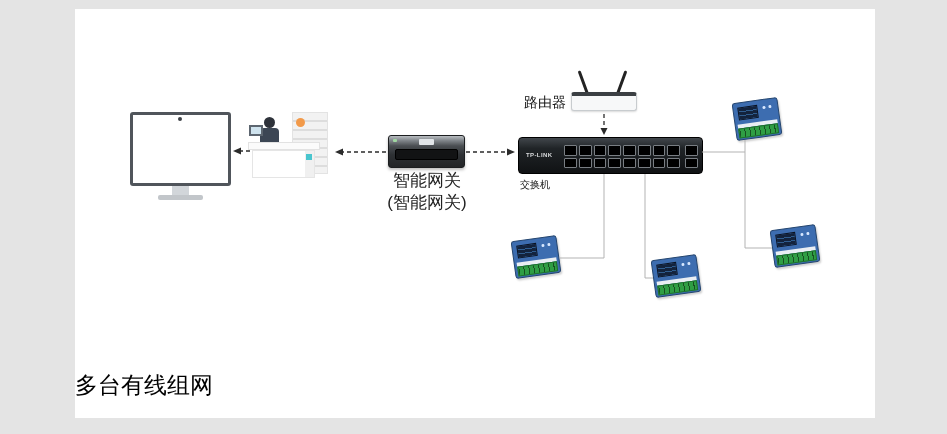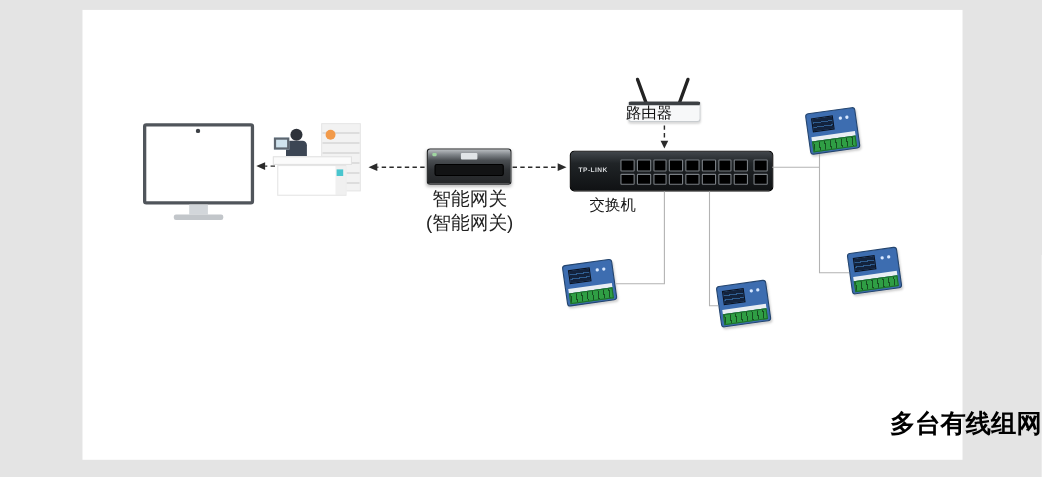--- a/index.html
+++ b/index.html
@@ -43,52 +43,52 @@
   .gateway-label span { position:static; display:block; }
 
   
   .antenna-left  { left:582px; top:70px; width:3px; height:26px; background:#232323;
                    transform:rotate(-20deg); border-radius:2px; }
   .antenna-right { left:620px; top:70px; width:3px; height:26px; background:#232323;
                    transform:rotate(20deg); border-radius:2px; }
   .router-body { left:571px; top:92px; width:66px; height:19px; background:#f7f8f9;
                  border:1px solid #c8cccf; border-top:4px solid #3b3f43; border-radius:3px;
                  box-shadow:0 1px 2px rgba(0,0,0,0.15); }
-  .router-label { left:524px; top:94px; font-size:14px; color:#111;margin-left:45px; }
+  .router-label { left:524px; top:94px; font-size:14px; color:#111; }
 
   
   .switch { left:518px; top:137px; width:185px; height:37px; border:1px solid #000; border-radius:4px;
             background:linear-gradient(180deg,#41464b 0%,#202427 30%,#101214 100%); }
   .switch-brand { left:7px; top:14px; font-size:6px; font-weight:bold; color:#d8dadc; letter-spacing:0.4px; }
   .switch-ports { left:45px; top:7px; width:116px; height:23px; display:grid; position:absolute;
                   grid-template-columns:repeat(8,1fr); grid-template-rows:1fr 1fr; gap:2px; }
   .switch-ports-extra { left:166px; top:7px; width:13px; height:23px; display:grid; position:absolute;
                         grid-template-rows:1fr 1fr; gap:2px; }
   .port { position:static; background:#000; border:1px solid #797e83; border-radius:1px; }
-  .switch-label { left:536px; top:178px; font-size:14px; color:#111; }
+  .switch-label { left:520px; top:178px; font-size:10px; color:#111; }
 
   
   .ctrl { width:46px; height:38px; transform:rotate(-8deg); border-radius:3px;
           background:#3d6db0; border:1px solid #24456f; box-shadow:1px 2px 2px rgba(0,0,0,0.18); }
   .ctrl-screen { left:4px; top:4px; width:20px; height:13px; border:1px solid #0a1220;
                  background:repeating-linear-gradient(180deg,#13233d 0 3px,#2f5d8f 3px 4px); }
   .ctrl-led1 { right:12px; top:6px; width:3px; height:3px; border-radius:50%; background:#d8e8ff; }
   .ctrl-led2 { right:6px; top:6px; width:3px; height:3px; border-radius:50%; background:#d8e8ff; }
   .ctrl-mid { left:2px; bottom:11px; width:40px; height:4px; background:#e9eef3; }
   .ctrl-term { left:2px; bottom:1px; width:40px; height:10px; background:#2f9e44; border:1px solid #1d6e2d;
                background-image:repeating-linear-gradient(90deg,rgba(0,0,0,0.5) 0 1px,transparent 1px 5px); }
   .ctrl-a { left:734px; top:100px; }
   .ctrl-b { left:513px; top:238px; }
   .ctrl-c { left:653px; top:257px; }
   .ctrl-d { left:772px; top:227px; }
 
   .connector-layer { left:0; top:0; width:947px; height:434px; pointer-events:none; }
 
-  .diagram-title { left:75px; top:370px; width:872px; text-align:right; font-size:23px;
-                   font-weight:bold; color:#000; }
+  .diagram-title { left:75px; top:370px; width:872px; text-align:left; font-size:23px;
+                   font-weight:normal; color:#000; }
 </style>
 </head>
 <body>
 
 <div class="page">
   <div class="surface"></div>
 
   <div class="monitor">
     <div class="monitor-screen"></div>
     <div class="monitor-dot"></div>

